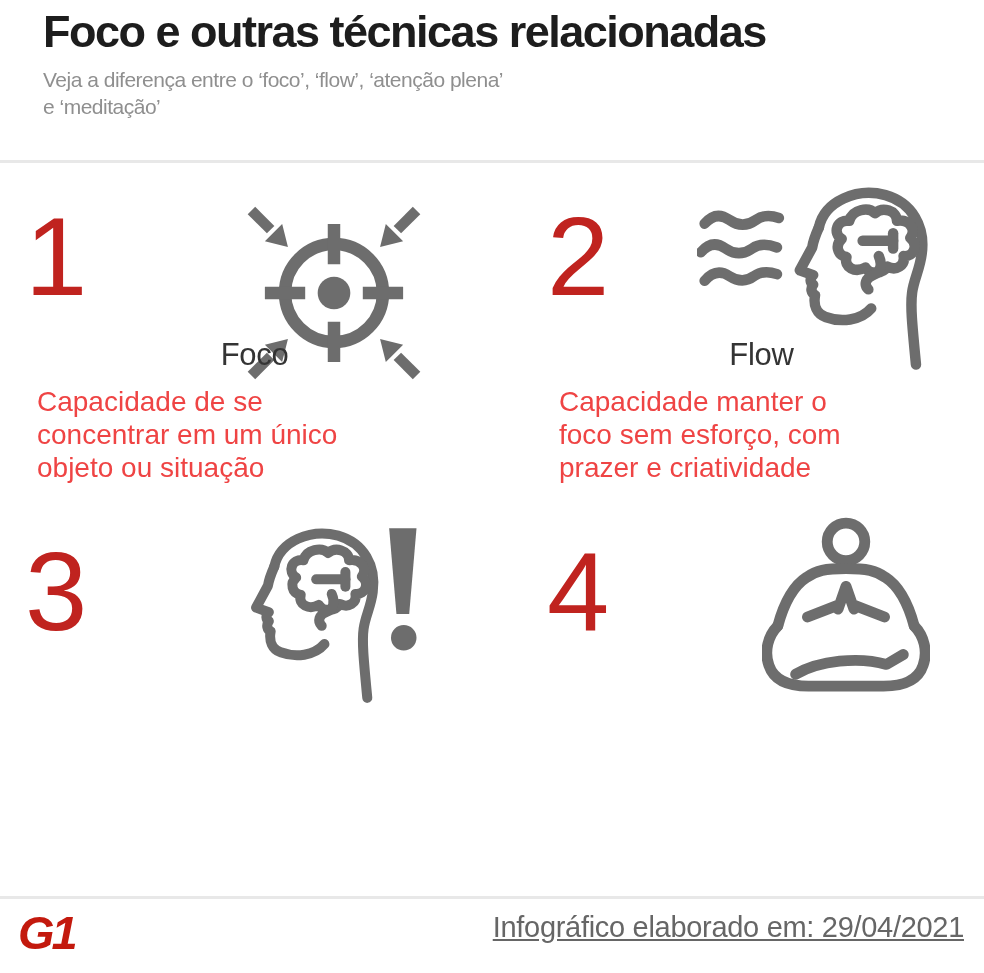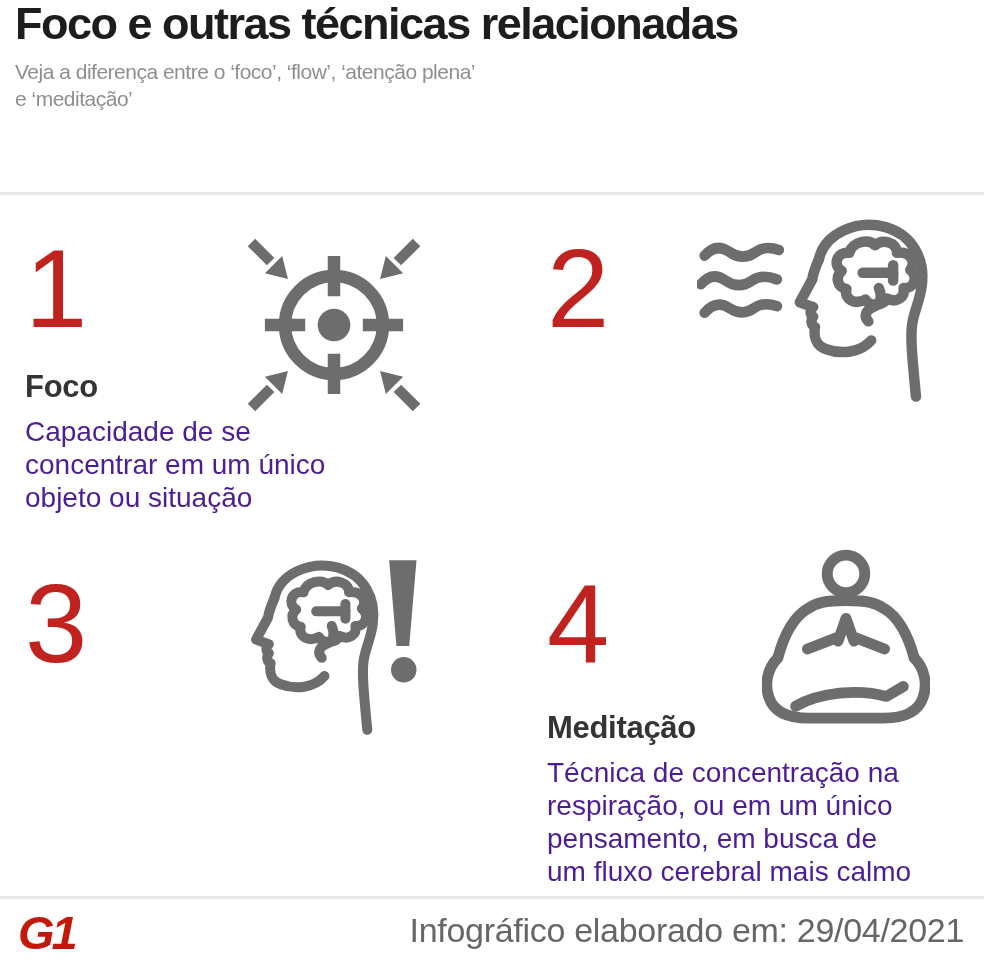--- a/index.html
+++ b/index.html
@@ -1,49 +1,49 @@
 <!DOCTYPE html>
 <html lang="pt"><head>
 <meta charset="utf-8">
 <style>
   html,body{margin:0;padding:0;background:#fff;}
   body{font-family:"Liberation Sans",sans-serif;}
   .page{position:relative;width:984px;height:973px;background:#fff;overflow:hidden;}
 
   
-  .header{height:192px;box-sizing:border-box;padding:0 15px 0 15px;}
+  .header{height:160px;box-sizing:border-box;padding:8px 15px 0 15px;margin-left:28px;}
   .title{margin:0;font-size:45px;line-height:1.05;font-weight:700;letter-spacing:-1.5px;color:#1d1d1d;}
   .subtitle{margin:12px 0 0 0;font-size:21px;line-height:1.28;font-weight:400;
             color:#8f8f8f;letter-spacing:-0.5px;white-space:pre-line;}
   .divider{height:0;border-top:3px solid #e8e8e8;}
 
   
   .grid{display:grid;grid-template-columns:492px 492px;margin-top:22px;}
   .card{position:relative;height:335px;}
   .num{position:absolute;top:16px;left:25px;font-size:112px;line-height:1;
        font-weight:300;color:#c0231f;}
   .col2 .num{left:55px;}
   .txt{position:absolute;top:152px;left:25px;right:8px;}
   .col2 .txt{left:55px;}
   .row2 .txt{top:158px;}
-  .heading{margin:0 0 10px 0;font-size:31px;font-weight:700;color:#343434;letter-spacing:-0.3px;}
-  .desc{margin:0;font-size:28px;line-height:1.18;color:#4c1d95;white-space:pre-line;}
+  .heading{margin:0 0 10px 0;font-size:31px;font-weight:400;color:#343434;letter-spacing:-0.3px;text-align:center;}
+  .desc{margin:12px;font-size:28px;line-height:1.18;color:#ef4444;white-space:pre-line;}
 
   .icon{position:absolute;}
   .icon svg{width:100%;height:100%;display:block;}
   .icon-target{left:238px;top:12px;width:192px;height:192px;}
   .icon-flow{left:205px;top:-6px;width:238px;height:196px;}
   .icon-mindful{left:236px;top:-4px;width:196px;height:196px;}
   .icon-meditate{left:270px;top:-6px;width:168px;height:200px;}
 
   
   .footer{position:absolute;left:0;right:0;bottom:0;height:74px;border-top:3px solid #e8e8e8;}
   .logo{position:absolute;left:18px;top:6px;font-size:47px;font-weight:900;font-style:italic;
         letter-spacing:-3px;color:#c3190d;text-align:center;}
-  .credit{position:absolute;right:20px;top:12px;font-size:34px;color:#666;letter-spacing:-0.3px;}
+  .credit{position:absolute;right:20px;top:12px;font-size:29px;color:#666;letter-spacing:-0.3px;text-decoration:underline;}
 
   .hiddendefs{position:absolute;width:0;height:0;overflow:hidden;}
 </style>
 </head>
 <body>
 
 <svg class="hiddendefs" aria-hidden="true">
   <defs>
     <g id="hb" stroke="#6d6d6d" stroke-width="11" fill="none" stroke-linecap="round" stroke-linejoin="round">
       <path d="M40 48 C46 20 80 6 110 14 C138 22 152 47 148 76 C146 92 140 102 138 116 C136 130 138 150 142 192"></path>
@@ -103,20 +103,26 @@
       <div class="icon icon-flow">
         <svg viewBox="0 0 250 200" aria-hidden="true">
           <use href="#hb" transform="translate(88,0)"></use>
           <g stroke="#6d6d6d" stroke-width="11" fill="none" stroke-linecap="round">
             <path d="M8 44 Q20 30 34 40 Q48 50 62 40 Q72 33 86 38"></path>
             <path d="M4 74 Q16 60 30 70 Q44 80 58 70 Q68 63 84 69"></path>
             <path d="M8 104 Q20 90 34 99 Q48 108 60 99 Q70 92 84 97"></path>
           </g>
         </svg>
       </div>
+      <div class="txt">
+        <h2 class="heading">Flow</h2>
+        <p class="desc">Capacidade manter o
+foco sem esforço, com
+prazer e criatividade</p>
+      </div>
     </section>
 
     <section class="card col1 rowtag row2">
       <div class="num">3</div>
       <div class="icon icon-mindful">
         <svg viewBox="0 0 215 200" aria-hidden="true">
           <use href="#hb" transform="translate(2,0)"></use>
           <path d="M168 6 L198 6 L190 100 L176 100 Z" fill="#6d6d6d"></path>
           <circle cx="184" cy="126" r="14" fill="#6d6d6d"></circle>
         </svg>
@@ -129,27 +135,20 @@
         <svg viewBox="0 0 170 200" aria-hidden="true">
           <g stroke="#6d6d6d" stroke-width="11" fill="none" stroke-linecap="round" stroke-linejoin="round">
             <circle cx="85" cy="27" r="19"></circle>
             <path d="M16 112 C22 90 31 72 45 63 C55 56 64 54 85 54 C106 54 115 56 125 63 C139 72 148 90 154 112"></path>
             <path d="M16 112 C6 122 2 138 7 152 C12 167 27 173 47 173 L123 173 C143 173 158 167 163 152 C168 138 164 122 154 112"></path>
             <path d="M46 103 L77 91 M124 103 L93 91 M85 72 L77 95 M85 72 L93 95"></path>
             <path d="M34 161 C58 147 98 143 126 151 L143 141"></path>
           </g>
         </svg>
       </div>
-      <div class="txt">
-        <h2 class="heading">Meditação</h2>
-        <p class="desc">Técnica de concentração na
-respiração, ou em um único
-pensamento, em busca de
-um fluxo cerebral mais calmo</p>
-      </div>
     </section>
 
   </main>
 
   <footer class="footer">
     <div class="logo">G1</div>
     <div class="credit">Infográfico elaborado em: 29/04/2021</div>
   </footer>
 
 </div>

